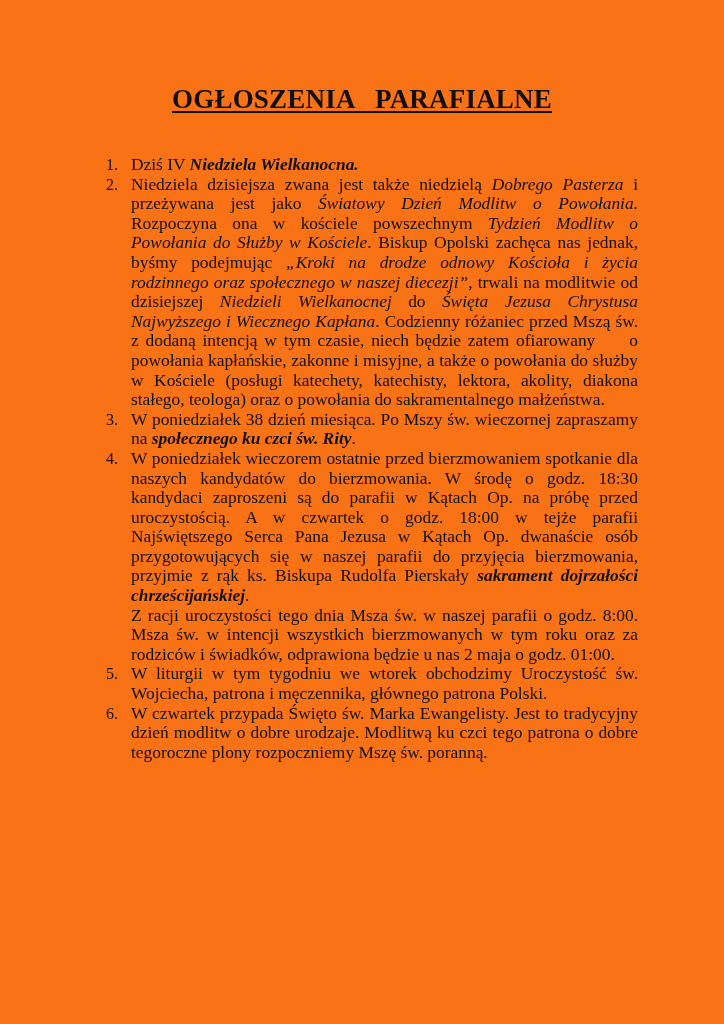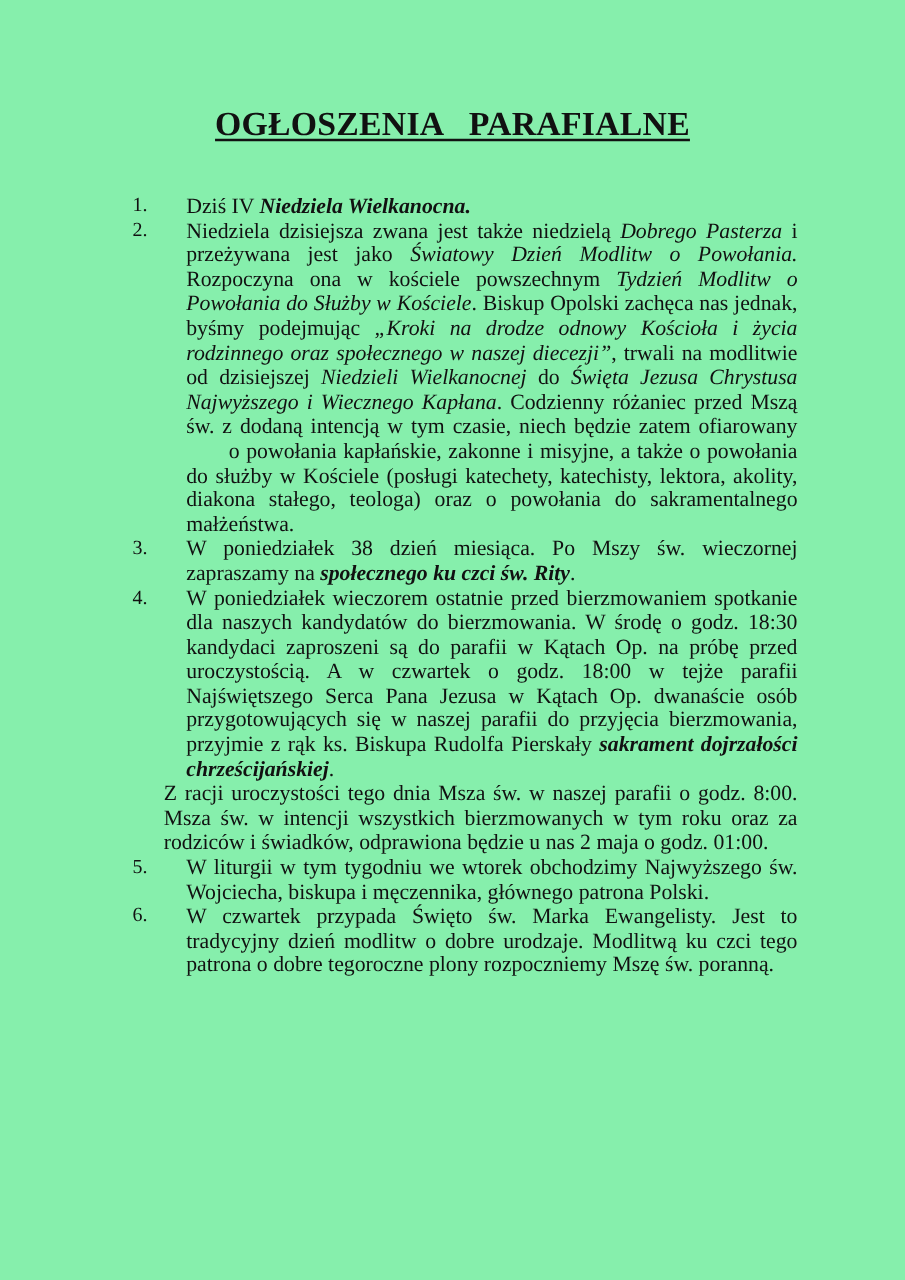--- a/index.html
+++ b/index.html
@@ -1,35 +1,35 @@
 <!DOCTYPE html>
 <html><head>
 <meta charset="utf-8">
 <style>
   html, body { margin: 0; padding: 0; background: #ffffff; }
   body { width: 724px; height: 1024px; position: relative; overflow: hidden; }
   .page {
     position: absolute; left: 0; top: 0; width: 724px; height: 1024px;
-    background: #86efac; color: #111111;
+    background: #f97316; color: #111111;
     font-family: "Liberation Serif", "DejaVu Serif", serif;
   }
   .title {
     position: absolute; left: 0; width: 724px; top: 84px; text-align: center;
     font-size: 27px; font-weight: bold; text-decoration: underline;
     text-decoration-thickness: 2px; text-underline-offset: 3px;
     white-space: pre; letter-spacing: 0.2px;
   }
   ol.list {
     position: absolute; left: 106px; top: 155px; width: 532px;
     margin: 0; padding: 0; list-style: none;
     font-size: 17.4px; line-height: 19.6px;
   }
   ol.list li { position: relative; padding-left: 25px; text-align: justify; }
   .num { position: absolute; left: 0; top: 0; font-size: 16px; }
-  .txt { display: block; margin-left: 18px; }
+  .txt { display: block; }
   .para { display: block; text-align: justify; }
   i, em { }
   b.bi { font-weight: bold; font-style: italic; }
   .gap { display: inline-block; width: 34px; }
 </style>
 </head>
 <body>
 
 <div class="page">
   <div class="title">OGŁOSZENIA   PARAFIALNE</div>
@@ -46,20 +46,20 @@
         <span class="num">3.</span>
         <span class="txt"><span>W poniedziałek 38 dzień miesiąca. Po Mszy św. wieczornej zapraszamy na </span><b class="bi">społecznego ku czci św. Rity</b><span>.</span></span>
       </li>
       <li>
         <span class="num">4.</span>
         <span class="txt"><span>W poniedziałek wieczorem ostatnie przed bierzmowaniem spotkanie dla naszych kandydatów do bierzmowania. W środę o godz. 18:30 kandydaci zaproszeni są do parafii w Kątach Op. na próbę przed uroczystością. A w czwartek o godz. 18:00 w tejże parafii Najświętszego Serca Pana Jezusa w Kątach Op. dwanaście osób przygotowujących się w naszej parafii do przyjęcia bierzmowania, przyjmie z rąk ks. Biskupa Rudolfa Pierskały </span><b class="bi">sakrament  dojrzałości chrześcijańskiej</b><span>.</span></span>
         <span class="para">Z racji uroczystości tego dnia Msza św. w naszej parafii o godz. 8:00. Msza św. w intencji wszystkich bierzmowanych w tym roku oraz za rodziców i świadków, odprawiona będzie u nas 2 maja o godz. 01:00.</span>
       </li>
       <li>
         <span class="num">5.</span>
-        <span class="txt"><span>W liturgii w tym tygodniu we wtorek obchodzimy Najwyższego św. Wojciecha, biskupa i męczennika, głównego patrona Polski.</span></span>
+        <span class="txt"><span>W liturgii w tym tygodniu we wtorek obchodzimy Uroczystość św. Wojciecha, patrona i męczennika, głównego patrona Polski.</span></span>
       </li>
       <li>
         <span class="num">6.</span>
         <span class="txt"><span>W czwartek przypada Święto św. Marka Ewangelisty. Jest to tradycyjny dzień modlitw o dobre urodzaje. Modlitwą ku czci tego patrona o dobre tegoroczne plony rozpoczniemy Mszę św. poranną.</span></span>
       </li>
     </ol>
 </div>
 
 </body></html>

